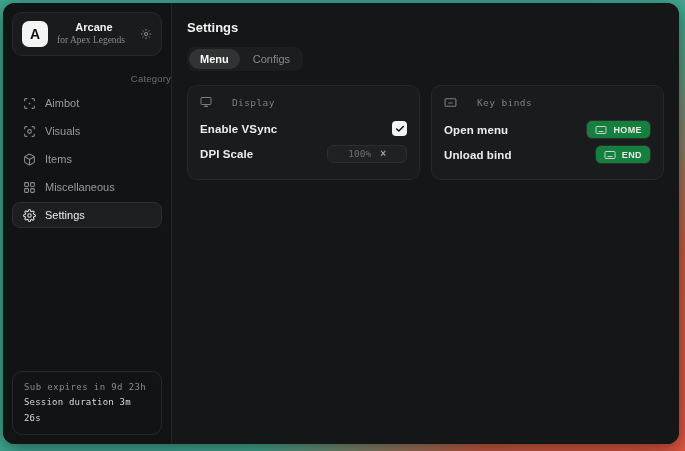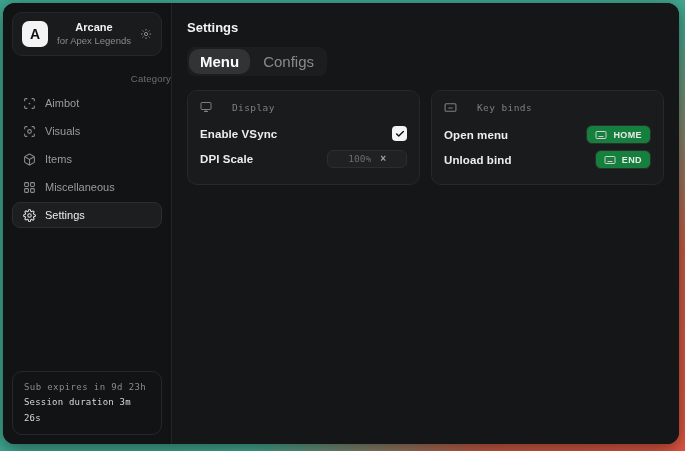--- a/index.html
+++ b/index.html
@@ -19,21 +19,21 @@
     margin:9px 9px 4px 9px; background:#1a1b1c; border:1px solid #272829; border-radius:10px;
     padding:8px 9px; display:flex; align-items:center; gap:9px;
   }
   .logo {
     width:26px; height:26px; background:#f4f4f4; border-radius:7px;
     display:flex; align-items:center; justify-content:center;
     color:#111; font-weight:bold; font-size:14px;
   }
   .brand-text { flex:1; line-height:1.25; }
   .brand-title { color:#f2f2f2; font-size:11px; font-weight:bold;text-align:center; }
-  .brand-sub { color:#8b8b8b; font-size:9.5px; }
+  .brand-sub { color:#8b8b8b; font-size:9.5px;font-family:Liberation Serif, serif; }
   .account-gear { color:#8f8f8f; display:flex; cursor:pointer; }
   .category-label { color:#6d6e6f; font-size:9.5px; margin:13px 0 6px 19px; letter-spacing:.2px;text-align:right; }
   .nav { display:flex; flex-direction:column; gap:2px; }
   .nav-item {
     margin:0 9px; padding:0 10px; height:26px; border-radius:8px; border:1px solid transparent;
     display:flex; align-items:center; gap:9px; color:#9a9b9c; font-size:11px; cursor:pointer;
   }
   .nav-item .nicon { display:flex; color:#8a8b8c; }
   .nav-item.selected { background:#1d1e20; border-color:#2d2e2f; color:#ececec; }
   .nav-item.selected .nicon { color:#e0e0e0; }
@@ -41,21 +41,21 @@
   .footer-card {
     margin:9px; border:1px solid #272829; border-radius:10px; padding:8px 11px;
     font-family:"DejaVu Sans Mono", monospace; font-size:9px; line-height:1.7;
   }
   .footer-sub { color:#8a8a8a; letter-spacing:.4px; }
   .footer-session { color:#d8d8d8; letter-spacing:.2px; }
   
   .main { flex:1; background:#151617; padding:17px 15px; }
   .page-title { color:#f2f2f2; font-size:13px; font-weight:bold; }
   .tabs { display:inline-flex; background:#1c1d1e; border-radius:8px; padding:2px; gap:2px; margin-top:12px; }
-  .tab { font-size:15px; padding:4px 11px; border-radius:10px; color:#8a8a8a; cursor:pointer; }
+  .tab { font-size:11px; padding:4px 11px; border-radius:10px; color:#8a8a8a; cursor:pointer; }
   .tab.active { background:#323334; color:#fbfbfb; font-weight:bold; }
   .cards { display:flex; gap:11px; margin-top:14px; }
   .card {
     width:233px; background:#1a1b1c; border:1px solid #272829; border-radius:10px;
     padding:10px 12px 12px 12px;
   }
   .card-header {
     display:flex; align-items:center; gap:20px; color:#7e7f80;
     font-family:"DejaVu Sans Mono", monospace; font-size:9.5px; letter-spacing:.4px; margin-bottom:8px;
   }

